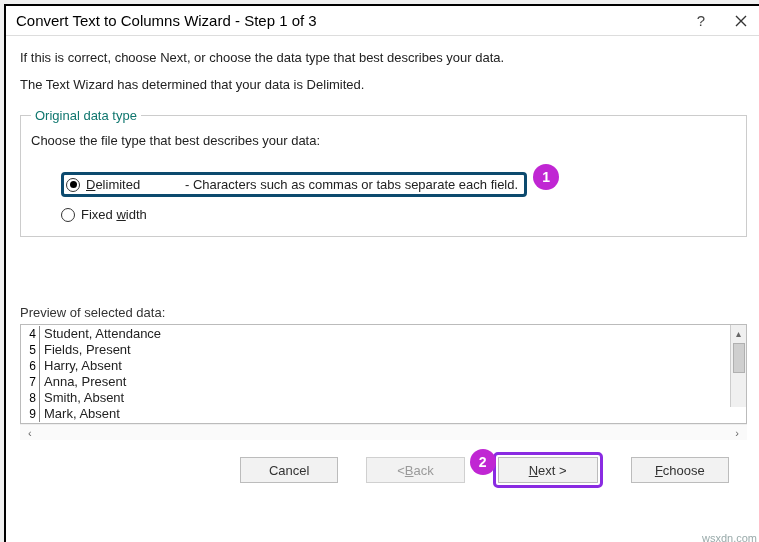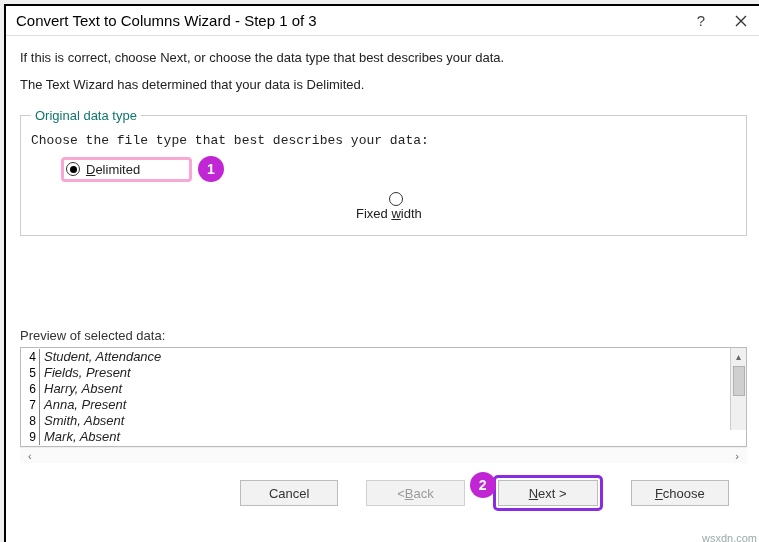--- a/index.html
+++ b/index.html
@@ -20,62 +20,62 @@
   }
   .body {
     flex: 1; padding: 8px 14px 0 14px; display: flex; flex-direction: column;
     font-size: 13px; color: #222;
   }
   .intro { margin: 6px 0 6px 0; }
   fieldset.group {
     border: 1px solid #ccc; margin: 10px 0 0 0; padding: 8px 10px 14px 10px;
   }
   fieldset.group legend { font-size: 13px; padding: 0 4px; color: #0f766e; }
-  .choose { margin: 2px 0 8px 0; font-family: Liberation Mono, monospace; }
+  .choose { margin: 2px 0 8px 0; }
   .radio-row {
     display: flex; align-items: center; margin: 4px 0 0 30px;
     font-size: 13px; gap: 0;
   }
   .radio {
     width: 14px; height: 14px; border: 1.5px solid #333; border-radius: 50%;
     display: inline-flex; align-items: center; justify-content: center;
     margin-right: 6px; background: #fff; flex-shrink: 0;
   }
   .radio.checked::after {
     content: ""; width: 7px; height: 7px; background: #000; border-radius: 50%;
   }
   .radio-label { min-width: 85px; }
   .radio-label span.u { text-decoration: underline; }
   .radio-desc { margin-left: 14px; }
   .hl {
-    border: 3px solid #f9a8d4; border-radius: 4px; padding: 2px 18px 2px 2px;
-    display: inline-flex; align-items: center;
+    border: 3px solid #0c4a6e; border-radius: 4px; padding: 2px 6px 2px 2px;
+    display: inline-flex; align-items: center; margin-top: 16px;
   }
   .badge {
     width: 26px; height: 26px; background: #c026d3; color: #fff;
     border-radius: 50%; display: inline-flex; align-items: center;
     justify-content: center; font-size: 14px; font-weight: 600;
     margin-left: 6px; flex-shrink: 0;
   }
-  .preview-zone { margin-top: 92px; }
+  .preview-zone { margin-top: 68px; }
   .preview-label { font-size: 13px; color: #333; margin-bottom: 4px; }
   .preview-wrap {
     position: relative; border: 1px solid #bbb; height: 100px;
     display: flex; flex-direction: column; overflow: hidden;
   }
   .preview-content {
     flex: 1; overflow: hidden; font-family: "Courier New", monospace;
     font-size: 13px; line-height: 16px; padding: 1px;
   }
   .prow { display: flex; height: 16px; }
   .prow .ln {
     width: 18px; text-align: right; border-right: 1px solid #888;
     padding-right: 3px; font-size: 12px; color: #000;
   }
-  .prow .tx { padding-left: 4px; white-space: pre; font-style: italic; }
+  .prow .tx { padding-left: 4px; white-space: pre; }
   .vscroll {
     position: absolute; top: 0; right: 0; width: 16px; height: calc(100% - 16px);
     background: #f0f0f0; border-left: 1px solid #ccc;
   }
   .vscroll .arrow {
     height: 16px; display: flex; align-items: center; justify-content: center;
     font-size: 10px; color: #666;
   }
   .vscroll .thumb {
     position: absolute; top: 18px; left: 2px; width: 12px; height: 30px;
@@ -130,25 +130,26 @@
     <div class="intro">The Text Wizard has determined that your data is Delimited.</div>
 
     <fieldset class="group">
       <legend>Original data type</legend>
       <div class="choose">Choose the file type that best describes your data:</div>
 
       <div class="radio-row">
         <span class="hl">
           <span class="radio checked"></span>
           <span class="radio-label"><span class="u">D</span><span>elimited</span></span>
+          <span class="radio-desc">- Characters such as commas or tabs separate each field.</span>
         </span>
         <span class="badge">1</span>
       </div>
 
-      <div class="radio-row" style="margin-top:10px;flex-direction:column;">
+      <div class="radio-row" style="margin-top:10px;">
         <span class="radio"></span>
         <span class="radio-label"><span>Fixed </span><span class="u">w</span><span>idth</span></span>
       </div>
     </fieldset>
 
     <div class="preview-zone">
       <div class="preview-label">Preview of selected data:</div>
       <div class="preview-wrap">
         <div class="preview-content" id="preview-content">
             <div class="prow">

